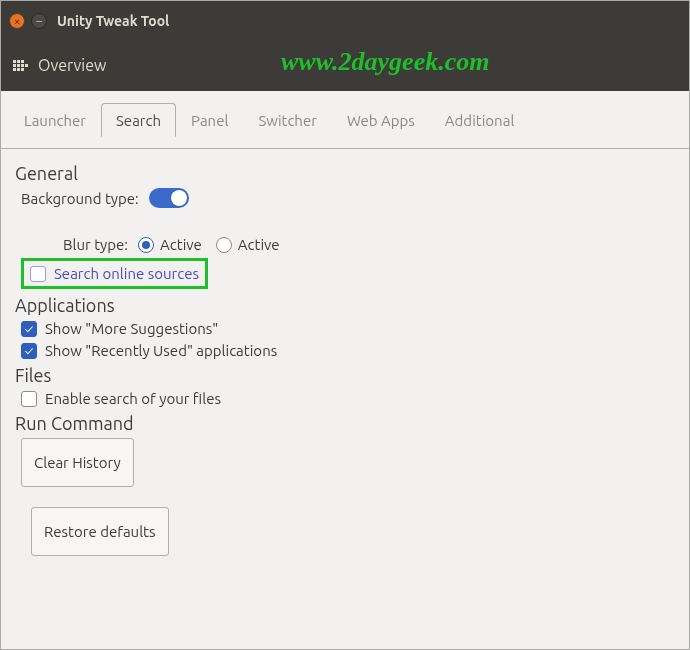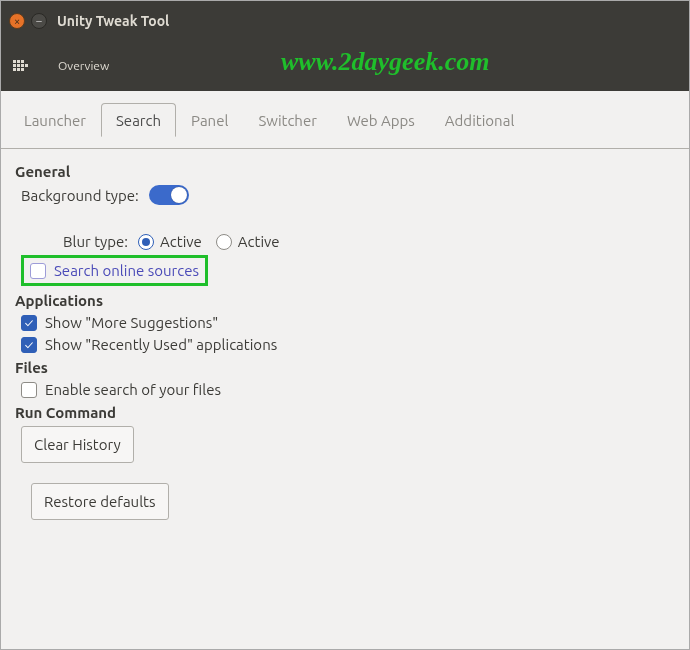--- a/index.html
+++ b/index.html
@@ -8,44 +8,44 @@
     .titlebar { background: #3c3b37; color: #dfdbd2; display: flex; align-items: center; padding: 20px 8px; height: 30px; }
     .titlebar .close-btn { width: 16px; height: 16px; border-radius: 50%; background: #e67228; border: 1px solid #5c3b1d; margin-right: 6px; display:flex; align-items:center; justify-content:center; }
     .titlebar .close-btn::after { content:"×"; font-size:11px; color:#3b2a18; line-height:1; }
     .titlebar .min-btn { width: 16px; height: 16px; border-radius: 50%; background: #4b4a46; border: 1px solid #2a2925; margin-right: 10px; display:flex; align-items:center; justify-content:center;}
     .titlebar .min-btn::after { content:"–"; font-size:11px; color:#ccc; line-height:1; }
     .title-text { font-weight: bold; font-size: 14px; }
     .toolbar { background: #3c3b37; color: #dfdbd2; display: flex; align-items: center; padding: 10px 12px 12px 12px; height: 50px; position: relative; }
     .overview-icon { display: inline-grid; grid-template-columns: repeat(4,3px); grid-auto-rows:3px; gap:1px; margin-right: 10px; }
     .overview-icon span { background:#dfdbd2; width:3px; height:3px; }
     .overview-icon span.blank { background: transparent; }
-    .overview-label { font-size: 12px; margin-left: 20px; }
+    .overview-label { font-size: 16px; }
     .watermark { position: absolute; left: 280px; top: 6px; color: #1fbf2b; font-family: "Comic Sans MS", cursive; font-style: italic; font-size: 26px; font-weight: bold; pointer-events: none; }
     .tabbar { display: flex; border-bottom: 1px solid #b1afaa; padding: 12px 8px; background:#f2f1f0; gap:0;}
     .tab { padding: 8px 14px 7px 14px; font-size: 15px; color: #8b8984; border: 1px solid transparent; border-bottom:none; cursor:pointer; }
     .tab.active { color: #4c4c4c; background: #f2f1f0; border: 1px solid #b1afaa; border-bottom: 1px solid #f2f1f0; border-radius: 4px 4px 0 0; margin-bottom: -1px; }
     .content { padding: 8px 14px; color: #3c3b37; font-size: 15px; }
-    .section-header { font-weight: bold; font-size: 15px; margin: 6px 0 4px 0; color: #3c3b37; }
+    .section-header { font-weight: normal; font-size: 18px; margin: 6px 0 4px 0; color: #3c3b37; }
     .row { display: flex; align-items: center; margin: 5px 0 5px 6px; }
     .row.indent { margin-left: 48px; margin-top: 28px; }
     .label-right { margin-right: 10px; text-align:right; }
     .switch { width: 40px; height: 20px; border-radius: 10px; background: #3b6acb; position: relative; cursor: pointer; display:inline-block; }
     .switch .knob { width: 16px; height:16px; border-radius:50%; background:#fff; position:absolute; top:2px; right:2px; box-shadow: 0 0 1px rgba(0,0,0,0.5); }
     .radio { display:inline-flex; align-items:center; margin-right:14px; cursor:pointer; }
     .radio .circle { width:16px; height:16px; border-radius:50%; border:1px solid #8e8c87; margin-right:6px; background:#fff; display:flex; align-items:center; justify-content:center; }
     .radio.checked .circle { border-color:#2f5fb7; }
     .radio.checked .circle::after { content:""; width:8px; height:8px; border-radius:50%; background:#2f5fb7; }
     .checkbox { display:inline-flex; align-items:center; cursor:pointer; }
     .checkbox .box { width:16px; height:16px; border:1px solid #8e8c87; border-radius:3px; margin-right:8px; background:#fff; display:flex; align-items:center; justify-content:center; }
     .checkbox.checked .box { background:#2f5fb7; border-color:#2f5fb7; }
     .checkbox.checked .box::after { content:"✓"; color:#fff; font-size:12px; line-height:1; }
     .highlight-box { border: 3px solid #1fbf2b; padding: 4px 6px; display:inline-flex; align-items:center; }
     .highlight-box .checkbox .box { border-color: #9d9cd8; }
     .highlight-box .lbl { color: #4b4bb8; }
-    .btn { border: 1px solid #b1afaa; background:#f7f6f5; padding: 9px 12px; font-size: 15px; border-radius:3px; cursor:pointer; color:#3c3b37; }
+    .btn { border: 1px solid #b1afaa; background:#f7f6f5; padding: 15px 12px; font-size: 15px; border-radius:3px; cursor:pointer; color:#3c3b37; }
     .sep { height: 10px; }
   </style>
 </head>
 <body>
 
 <div class="window">
   <div class="titlebar">
     <div class="close-btn"></div>
     <div class="min-btn"></div>
     <span class="title-text">Unity Tweak Tool</span>

